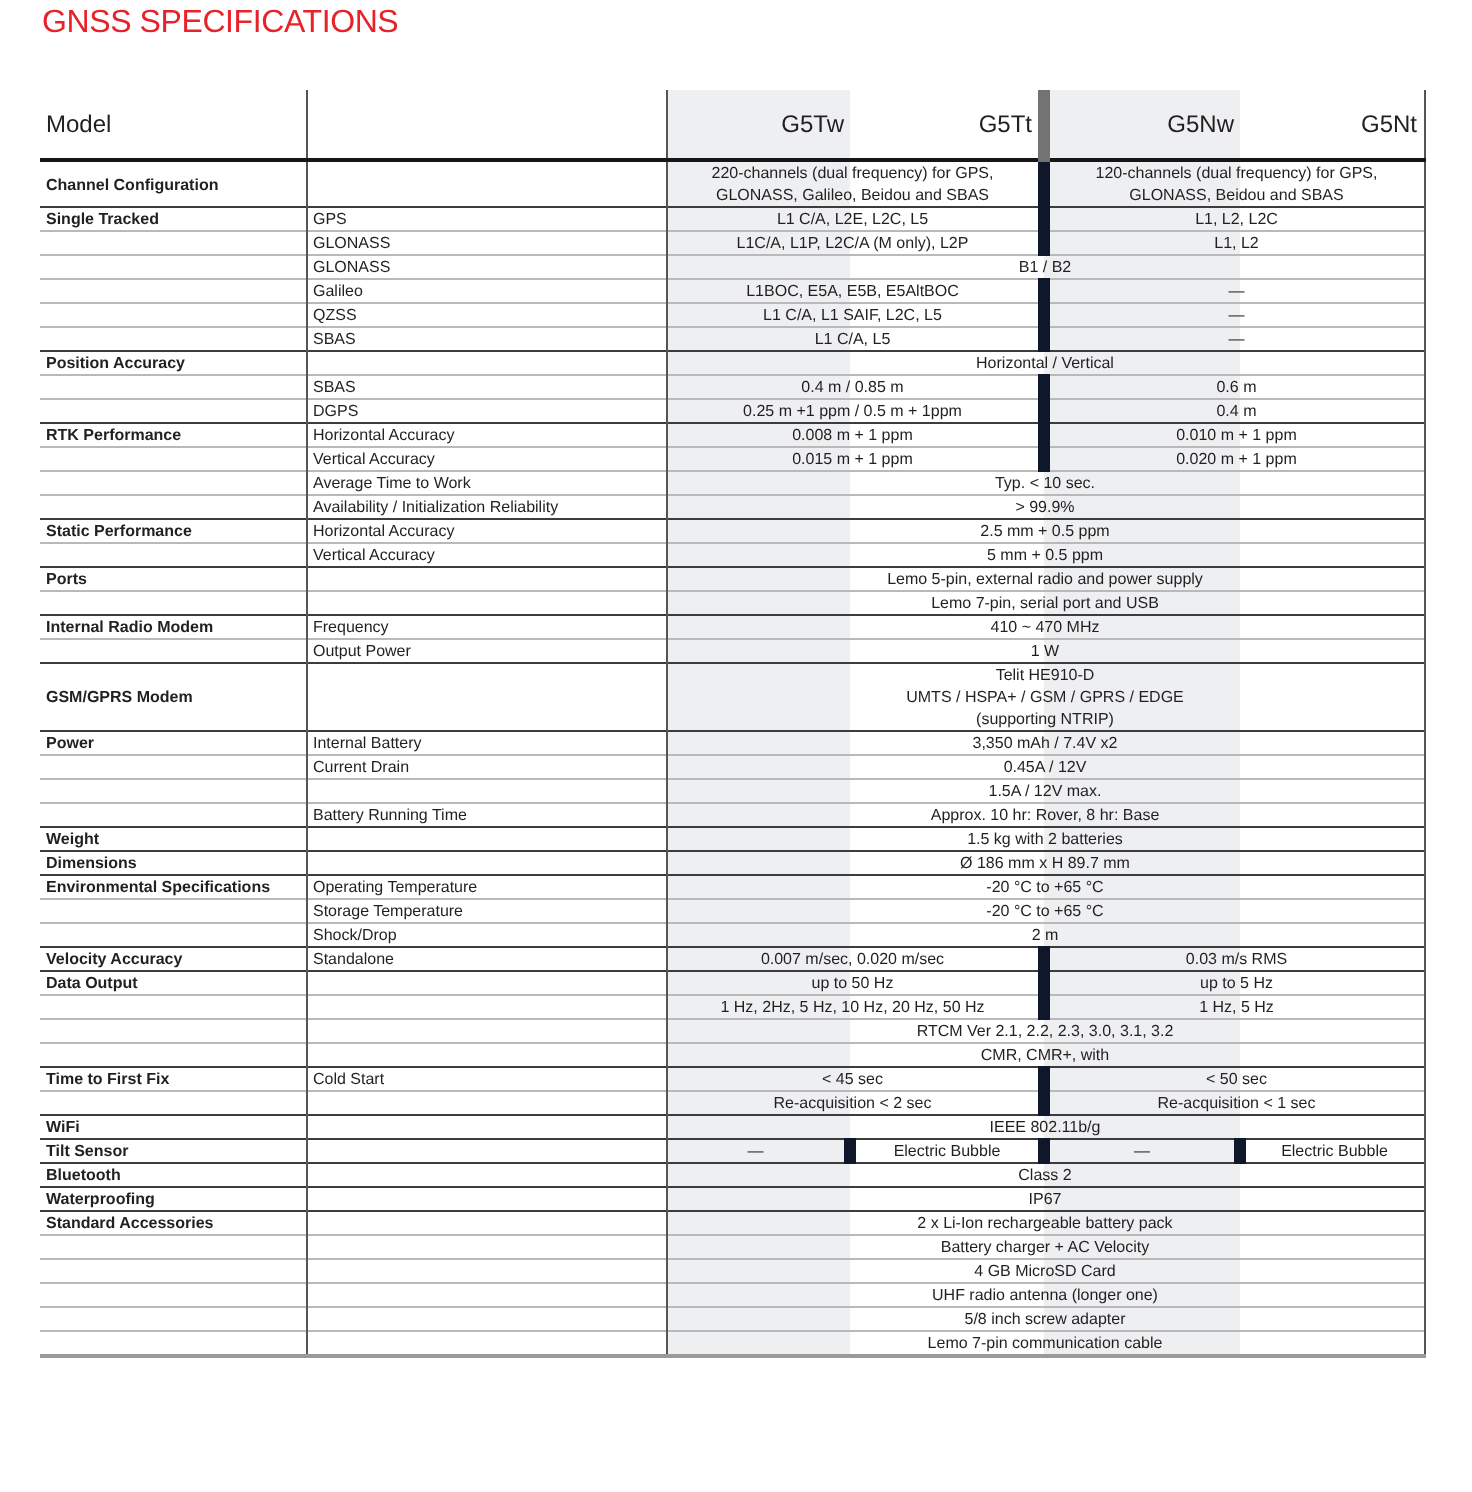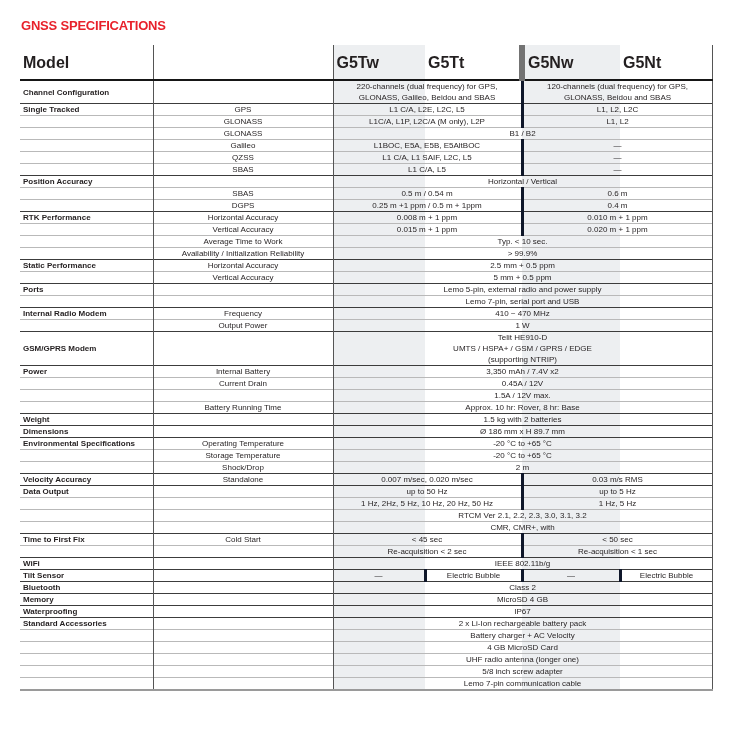--- a/index.html
+++ b/index.html
@@ -1,43 +1,43 @@
 <!DOCTYPE html>
 <html style="--accent: #E8212B; --band: #EDEFF1;"><head>
 <meta charset="utf-8">
 <style>
   html,body{margin:0;padding:0;background:#ffffff;}
   body{width:736px;height:746px;position:relative;overflow:hidden;
        font-family:"Liberation Sans","DejaVu Sans",sans-serif;color:#231f20;}
-  .page-title{position:absolute;left:21px;top:18px;font-size:13px;font-weight:bold;
+  .page-title{position:absolute;left:21px;top:3px;font-size:16px;font-weight:normal;
        letter-spacing:-0.2px;color:var(--accent,#e8212b);}
   .table-wrap{position:absolute;left:20px;top:45px;width:692px;}
   .band{position:absolute;top:0;bottom:0;background:var(--band,#edeff1);z-index:0;}
   .band.b1{left:313px;width:92px;}
   .band.b2{left:502px;width:98px;}
   table{position:relative;z-index:1;border-collapse:collapse;table-layout:fixed;
         width:692px;font-size:8px;line-height:11px;border-bottom:2px solid #9a9a9a;}
   col.w1{width:133px}col.w2{width:180px}col.m1{width:92px}col.m2{width:97px}
   col.m3{width:98px}col.m4{width:92px}
-  th{height:34px;font-size:16px;font-weight:bold;vertical-align:middle;padding:0 3px;}
+  th{height:34px;font-size:12px;font-weight:normal;vertical-align:middle;padding:0 3px;}
   th.c1{text-align:left;border-right:1px solid #555;}
   th.c2{border-right:1px solid #555;}
-  th.v{text-align:left;}
+  th.v{text-align:right;}
   th.gsep{border-left:6px solid #737373;}
   th:last-child{border-right:1px solid #555;}
   thead tr{border-bottom:2px solid #161616;}
   td{height:11px;vertical-align:middle;padding:0 3px;white-space:pre-line;
      overflow:hidden;background:transparent;}
   tbody tr{border-top:1px solid #b9b9b9;}
   tbody tr:first-child{border-top:none;}
   tbody tr.sect{border-top:1px solid #3c3c3c;}
   td.c1{font-weight:bold;text-align:left;border-right:1px solid #555;}
-  td.c2{text-align:center;border-right:1px solid #555;}
+  td.c2{text-align:left;border-right:1px solid #555;}
   td.v{text-align:center;}
-  td.v + td.v{border-left:3px solid #0f172a;}
+  td.v + td.v{border-left:6px solid #0f172a;}
   tbody td:last-child{border-right:1px solid #555;}
 </style>
 </head>
 <body>
 
 <div class="page-title">GNSS SPECIFICATIONS</div>
 
 <div class="table-wrap">
   <div class="band b1"></div>
   <div class="band b2"></div>
@@ -105,21 +105,21 @@
           <td class="v" colspan="2">—</td>
         </tr>
         <tr class="sect">
           <td class="c1">Position Accuracy</td>
           <td class="c2"></td>
           <td class="v" colspan="4">Horizontal / Vertical</td>
         </tr>
         <tr>
           <td class="c1"></td>
           <td class="c2">SBAS</td>
-          <td class="v" colspan="2">0.5 m / 0.54 m</td>
+          <td class="v" colspan="2">0.4 m / 0.85 m</td>
           <td class="v" colspan="2">0.6 m</td>
         </tr>
         <tr>
           <td class="c1"></td>
           <td class="c2">DGPS</td>
           <td class="v" colspan="2">0.25 m +1 ppm / 0.5 m + 1ppm</td>
           <td class="v" colspan="2">0.4 m</td>
         </tr>
         <tr class="sect">
           <td class="c1">RTK Performance</td>
@@ -275,25 +275,20 @@
           <td class="c2"></td>
           <td class="v" colspan="1">—</td>
           <td class="v" colspan="1">Electric Bubble</td>
           <td class="v" colspan="1">—</td>
           <td class="v" colspan="1">Electric Bubble</td>
         </tr>
         <tr class="sect">
           <td class="c1">Bluetooth</td>
           <td class="c2"></td>
           <td class="v" colspan="4">Class 2</td>
-        </tr>
-        <tr class="sect">
-          <td class="c1">Memory</td>
-          <td class="c2"></td>
-          <td class="v" colspan="4">MicroSD 4 GB</td>
         </tr>
         <tr class="sect">
           <td class="c1">Waterproofing</td>
           <td class="c2"></td>
           <td class="v" colspan="4">IP67</td>
         </tr>
         <tr class="sect">
           <td class="c1">Standard Accessories</td>
           <td class="c2"></td>
           <td class="v" colspan="4">2 x Li-Ion rechargeable battery pack</td>

